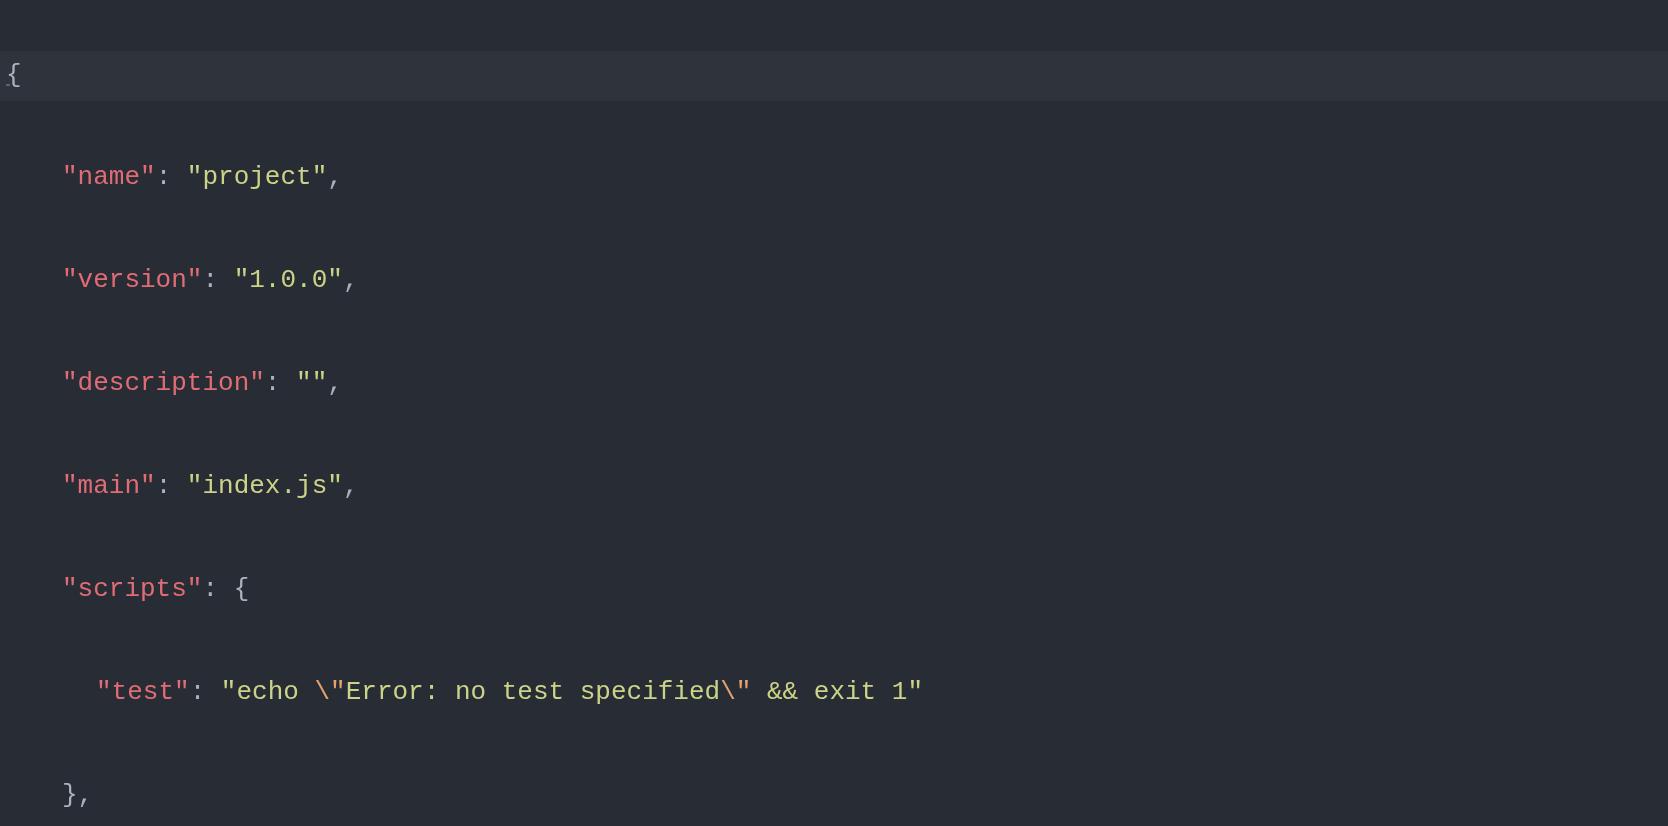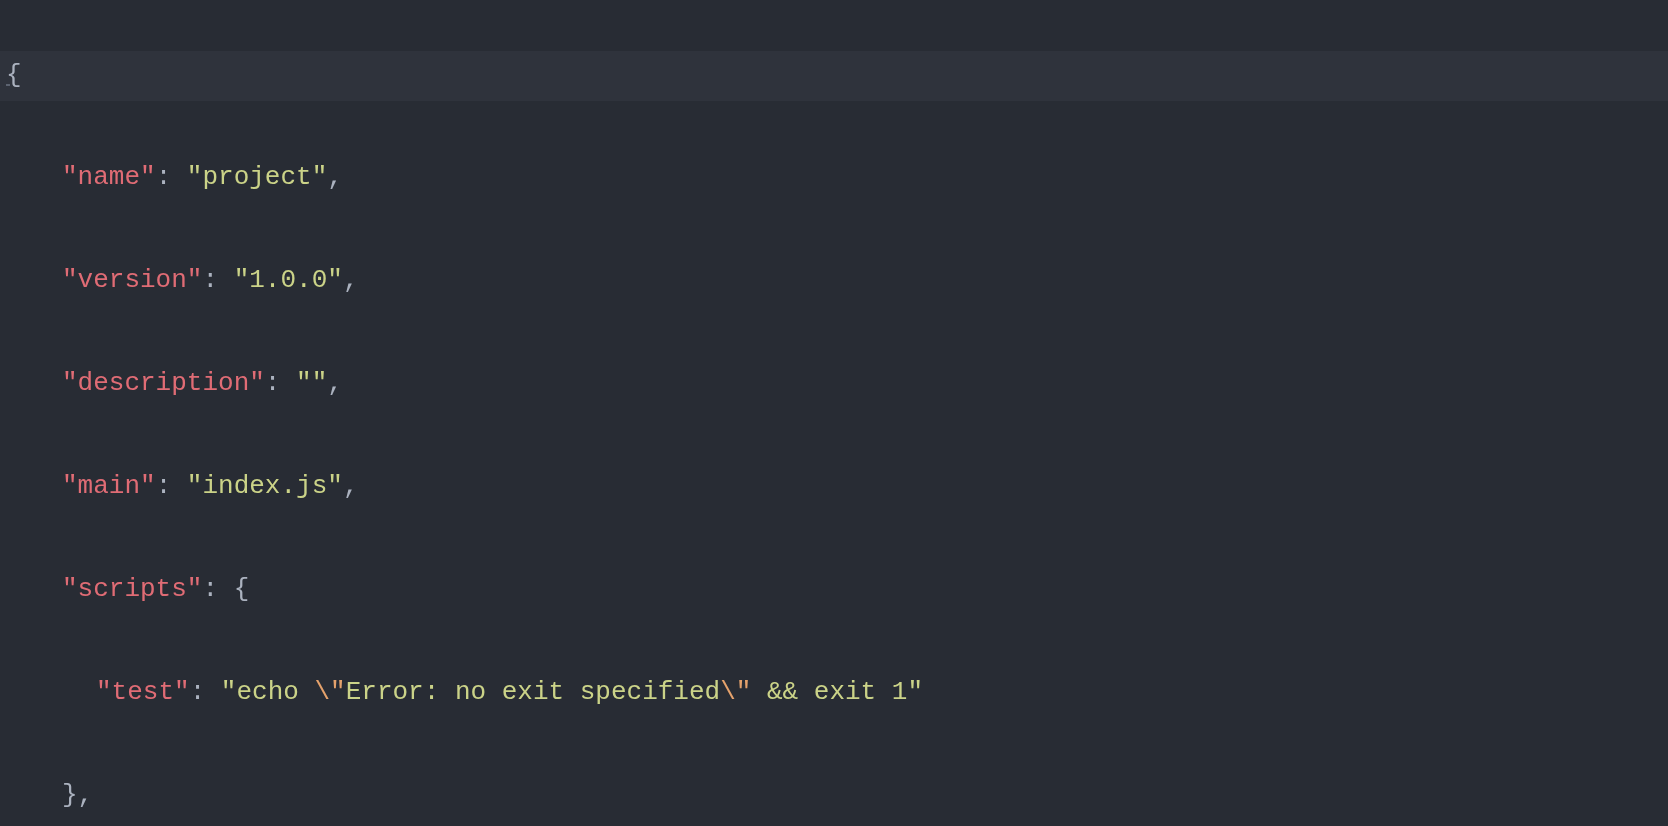--- a/index.html
+++ b/index.html
@@ -71,21 +71,21 @@
 </head>
 <body>
 
 <div class="editor">
 <div class="top-row"><span class="brace cursor-highlight">{</span></div>
 <div class="line indent-1"><span class="key">"name"</span><span class="punct">: </span><span class="string">"project"</span><span class="punct">,</span></div>
 <div class="line indent-1"><span class="key">"version"</span><span class="punct">: </span><span class="string">"1.0.0"</span><span class="punct">,</span></div>
 <div class="line indent-1"><span class="key">"description"</span><span class="punct">: </span><span class="string">""</span><span class="punct">,</span></div>
 <div class="line indent-1"><span class="key">"main"</span><span class="punct">: </span><span class="string">"index.js"</span><span class="punct">,</span></div>
 <div class="line indent-1"><span class="key">"scripts"</span><span class="punct">: {</span></div>
-<div class="line indent-2"><span class="key">"test"</span><span class="punct">: </span><span class="string">"echo </span><span class="escape">\"</span><span class="string">Error: no exit specified</span><span class="escape">\"</span><span class="string"> &amp;&amp; exit 1"</span></div>
+<div class="line indent-2"><span class="key">"test"</span><span class="punct">: </span><span class="string">"echo </span><span class="escape">\"</span><span class="string">Error: no test specified</span><span class="escape">\"</span><span class="string"> &amp;&amp; exit 1"</span></div>
 <div class="line indent-1"><span class="punct">},</span></div>
 
 
 
 
 
 
 </div>
 
 </body></html>

